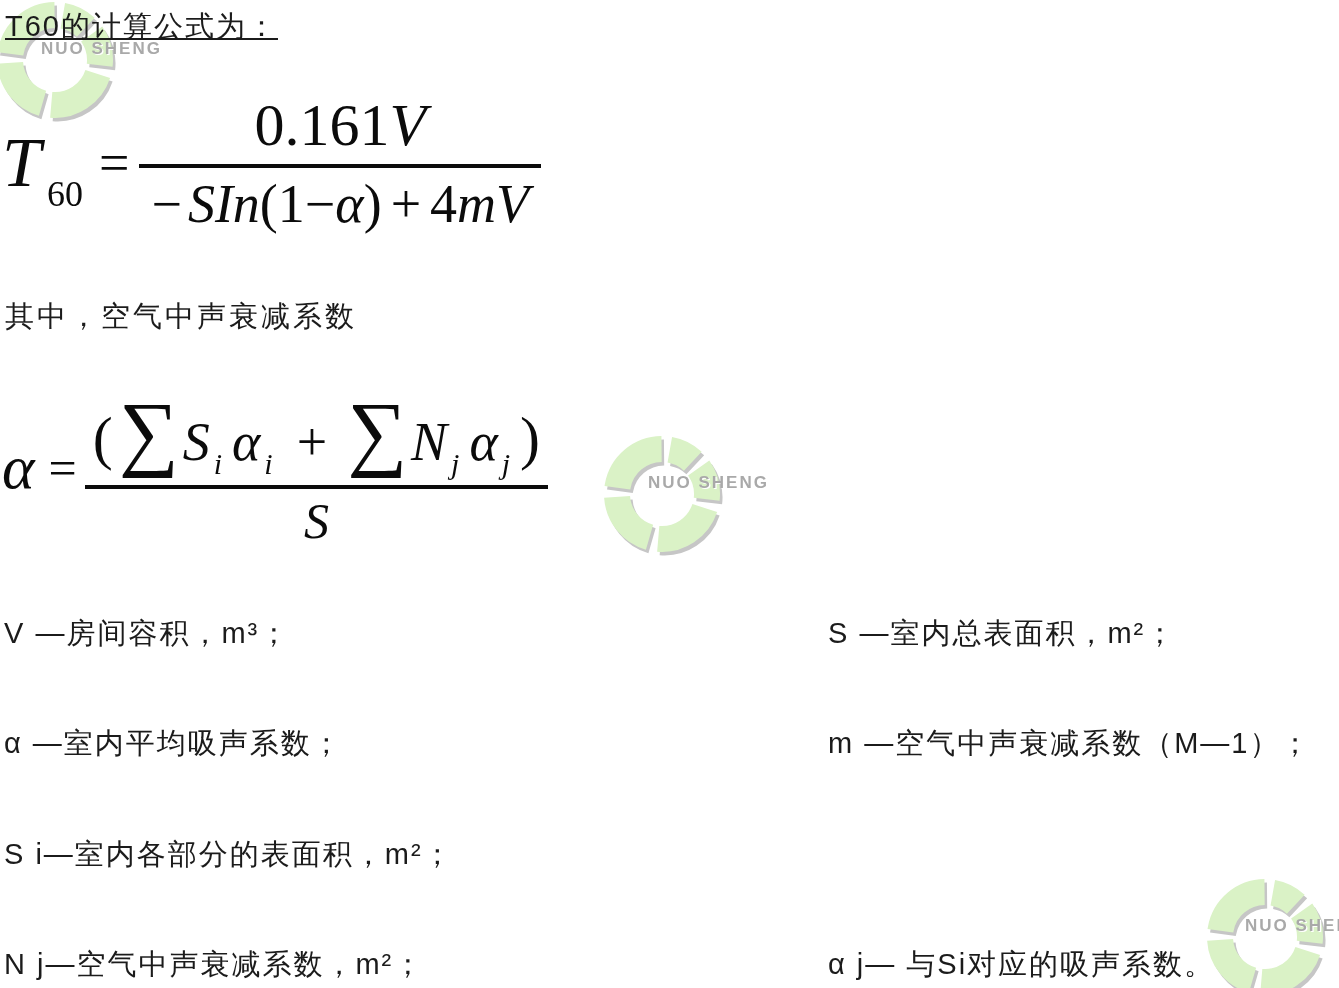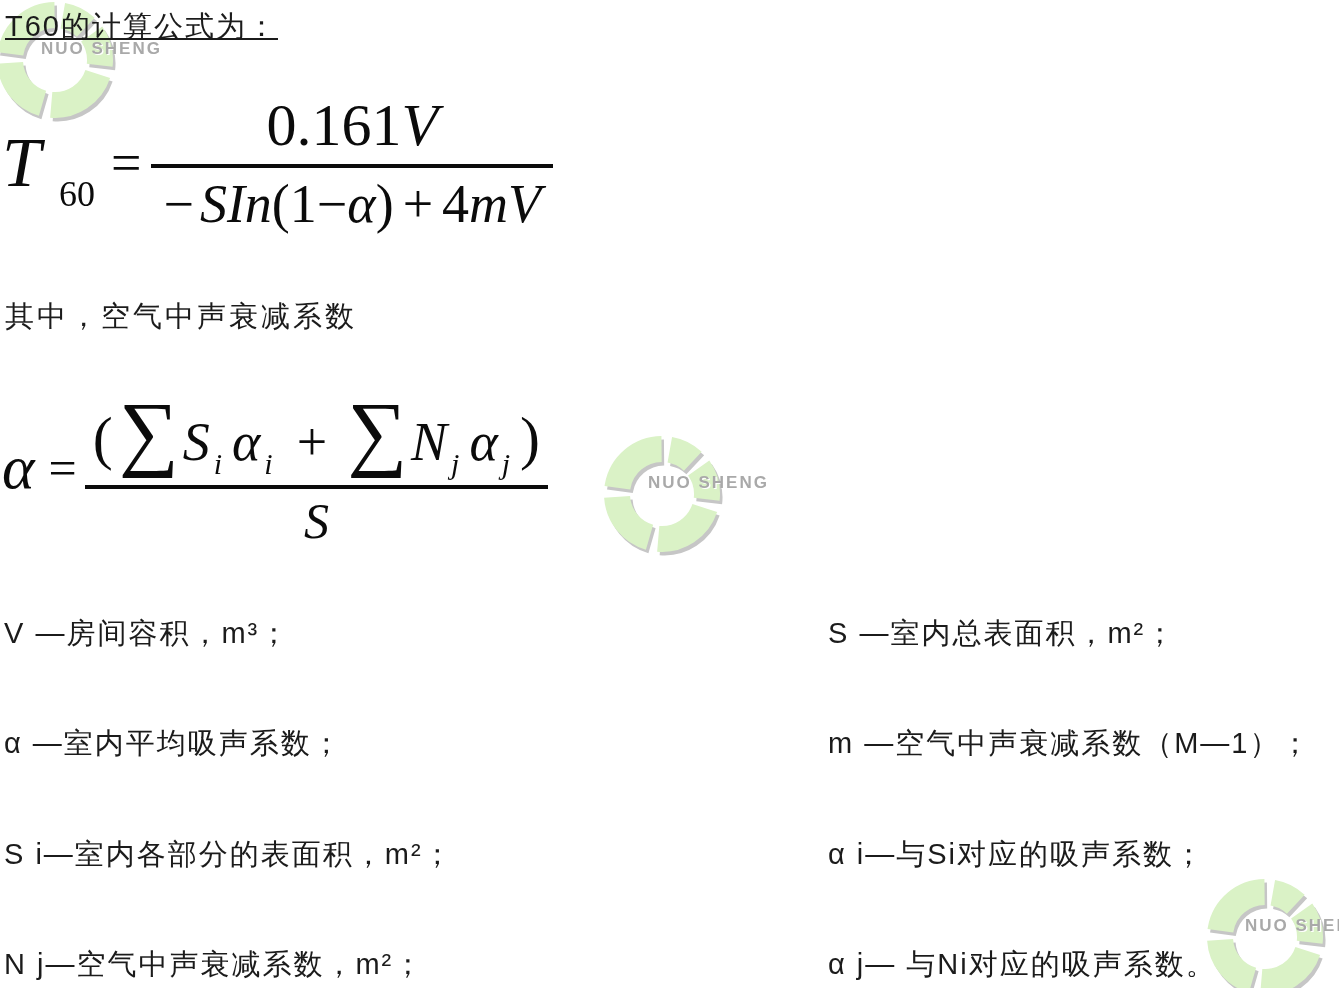--- a/index.html
+++ b/index.html
@@ -39,21 +39,21 @@
     font-family:"Liberation Serif","DejaVu Serif","DejaVu Sans",serif;
     color:#0b0b0b; white-space:nowrap;
   }
   .formula, .formula span { line-height:1.04; }
   .var { font-style:italic; }
   .rm  { font-style:normal; }
   .frac { display:inline-flex; flex-direction:column; align-items:center; }
 
   .f1 { left:2px; top:94px; }
   .f1 .lhs-var { font-size:70px; }
-  .f1 .lhs-sub { font-size:36px; display:inline-block; transform:translateY(20px); margin-left:18px; }
+  .f1 .lhs-sub { font-size:36px; display:inline-block; transform:translateY(20px); margin-left:6px; }
   .f1 .eq { font-size:54px; margin:0 10px 0 16px; }
   .f1 .num { font-size:60px; padding:0 10px 8px; }
   .f1 .den { font-size:54px; border-top:4px solid #0b0b0b; padding:8px 12px 0; width:100%; box-sizing:border-box; text-align:right; }
   .f1 .den .plus { margin:0 9px; }
   .f1 .den .minus { margin-right:6px; }
 
   .f2 { left:2px; top:388px; }
   .f2 .lhs-var { font-size:62px; }
   .f2 .eq { font-size:50px; margin:0 8px 0 14px; }
   .f2 .num { display:flex; align-items:baseline; padding:0 8px 10px; }
@@ -138,16 +138,15 @@
     </span>
   </div>
 
   <div class="def-row col-left row-1">V —房间容积，m³；</div>
   <div class="def-row col-left row-2">α —室内平均吸声系数；</div>
   <div class="def-row col-left row-3">S i—室内各部分的表面积，m²；</div>
   <div class="def-row col-left row-4">N j—空气中声衰减系数，m²；</div>
 
   <div class="def-row col-right row-1">S —室内总表面积，m²；</div>
   <div class="def-row col-right row-2">m —空气中声衰减系数（M—1）；</div>
-  <div class="def-row col-right row-3">α i—与Si对应的吸声系数；</div>
-  <div class="def-row col-right row-4">α j— 与Ni对应的吸声系数。</div>
+  <div class="def-row col-right row-4">α j— 与Si对应的吸声系数。</div>
 
 </div>
 
 </body></html>

